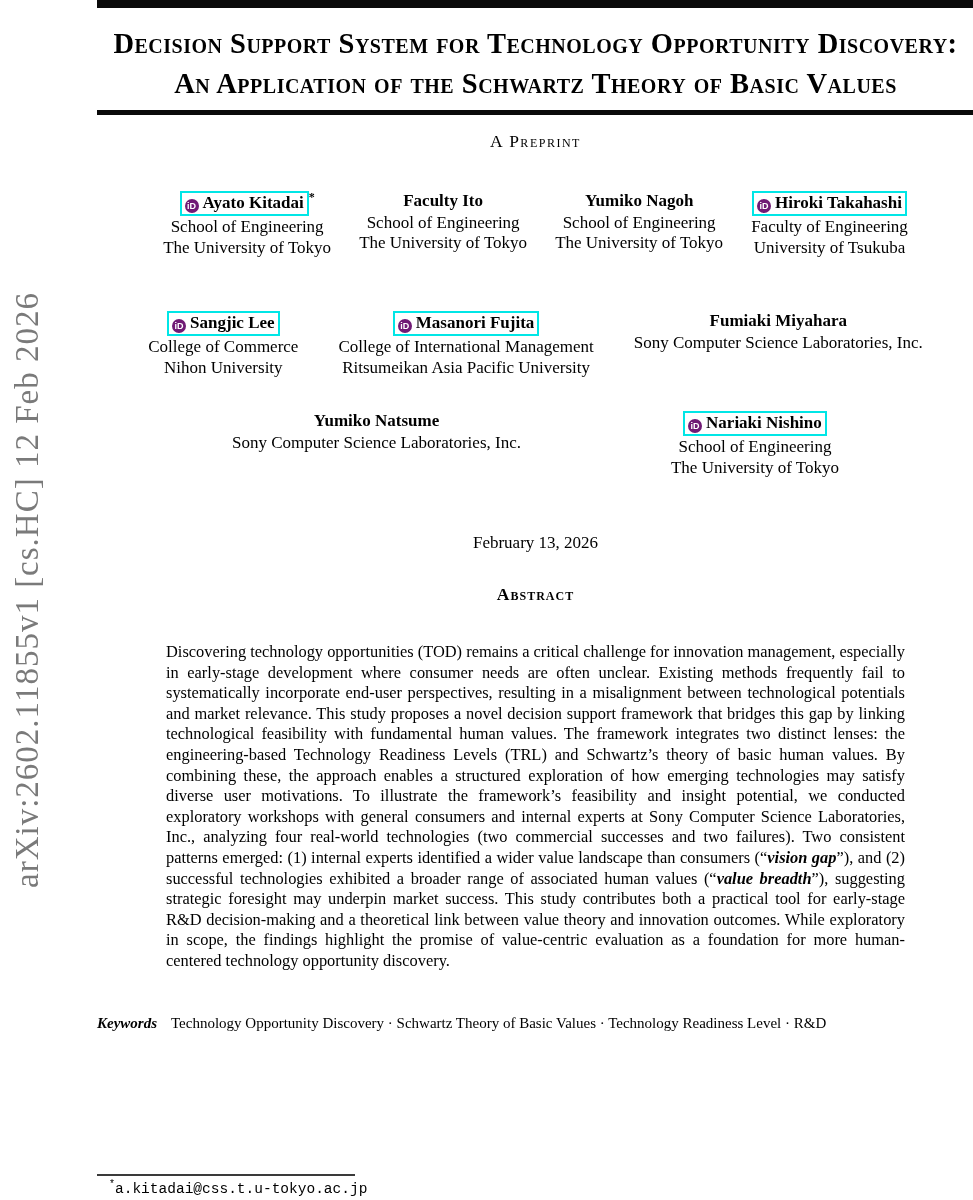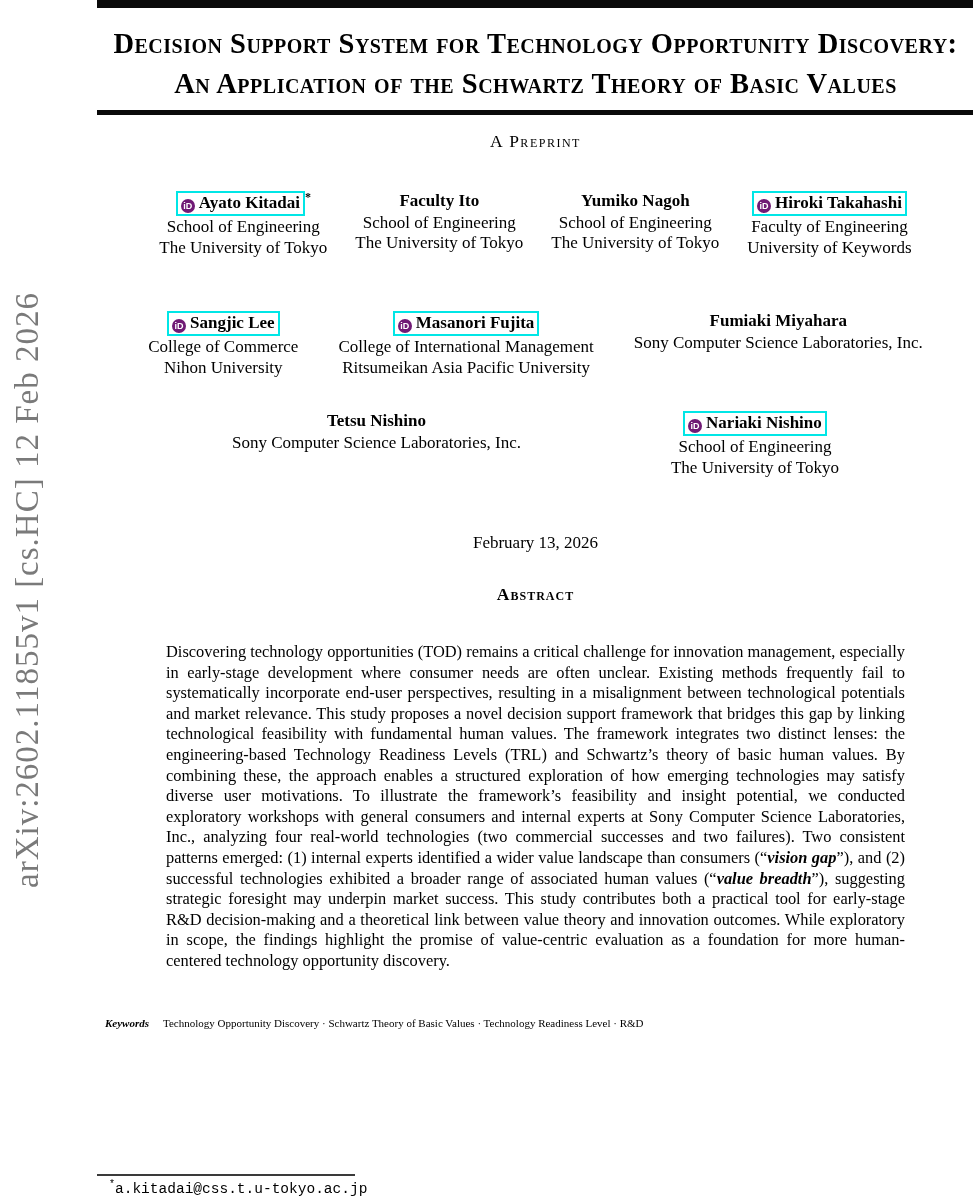--- a/index.html
+++ b/index.html
@@ -90,23 +90,22 @@
   .abstract-text{
     width:739px;
     margin:37px auto 0 auto;
     text-align:justify;
     font-size:16.4px;
     line-height:20.6px;
   }
   .keywords{
     margin-top:41px;
     text-align:justify;
-    font-size:11px;
+    font-size:15px;
     line-height:21px;
-    margin-left:8px;
   }
   .keywords-label{font-weight:700;font-style:italic;margin-right:14px;}
   .footnote{
     position:absolute;
     left:97px;top:1174px;
     width:420px;
   }
   .footnote-rule{width:258px;height:2px;background:#3a3a3a;}
   .footnote-text{
     margin-top:3px;
@@ -146,42 +145,42 @@
             <div class="affil">The University of Tokyo</div>
           </div>
           <div class="author-block">
             <div class="author-name-line"><span><span>Yumiko Nagoh</span></span></div>
             <div class="affil">School of Engineering</div>
             <div class="affil">The University of Tokyo</div>
           </div>
           <div class="author-block">
             <div class="author-name-line"><span class="author-link"><span class="orcid-icon">iD</span><span>Hiroki Takahashi</span></span></div>
             <div class="affil">Faculty of Engineering</div>
-            <div class="affil">University of Keywords</div>
+            <div class="affil">University of Tsukuba</div>
           </div>
         </div>
         <div class="authors-row">
           <div class="author-block">
             <div class="author-name-line"><span class="author-link"><span class="orcid-icon">iD</span><span>Sangjic Lee</span></span></div>
             <div class="affil">College of Commerce</div>
             <div class="affil">Nihon University</div>
           </div>
           <div class="author-block">
             <div class="author-name-line"><span class="author-link"><span class="orcid-icon">iD</span><span>Masanori Fujita</span></span></div>
             <div class="affil">College of International Management</div>
             <div class="affil">Ritsumeikan Asia Pacific University</div>
           </div>
           <div class="author-block">
             <div class="author-name-line"><span><span>Fumiaki Miyahara</span></span></div>
             <div class="affil">Sony Computer Science Laboratories, Inc.</div>
           </div>
         </div>
         <div class="authors-row">
           <div class="author-block">
-            <div class="author-name-line"><span><span>Tetsu Nishino</span></span></div>
+            <div class="author-name-line"><span><span>Yumiko Natsume</span></span></div>
             <div class="affil">Sony Computer Science Laboratories, Inc.</div>
           </div>
           <div class="author-block">
             <div class="author-name-line"><span class="author-link"><span class="orcid-icon">iD</span><span>Nariaki Nishino</span></span></div>
             <div class="affil">School of Engineering</div>
             <div class="affil">The University of Tokyo</div>
           </div>
         </div>
       </div>
 

